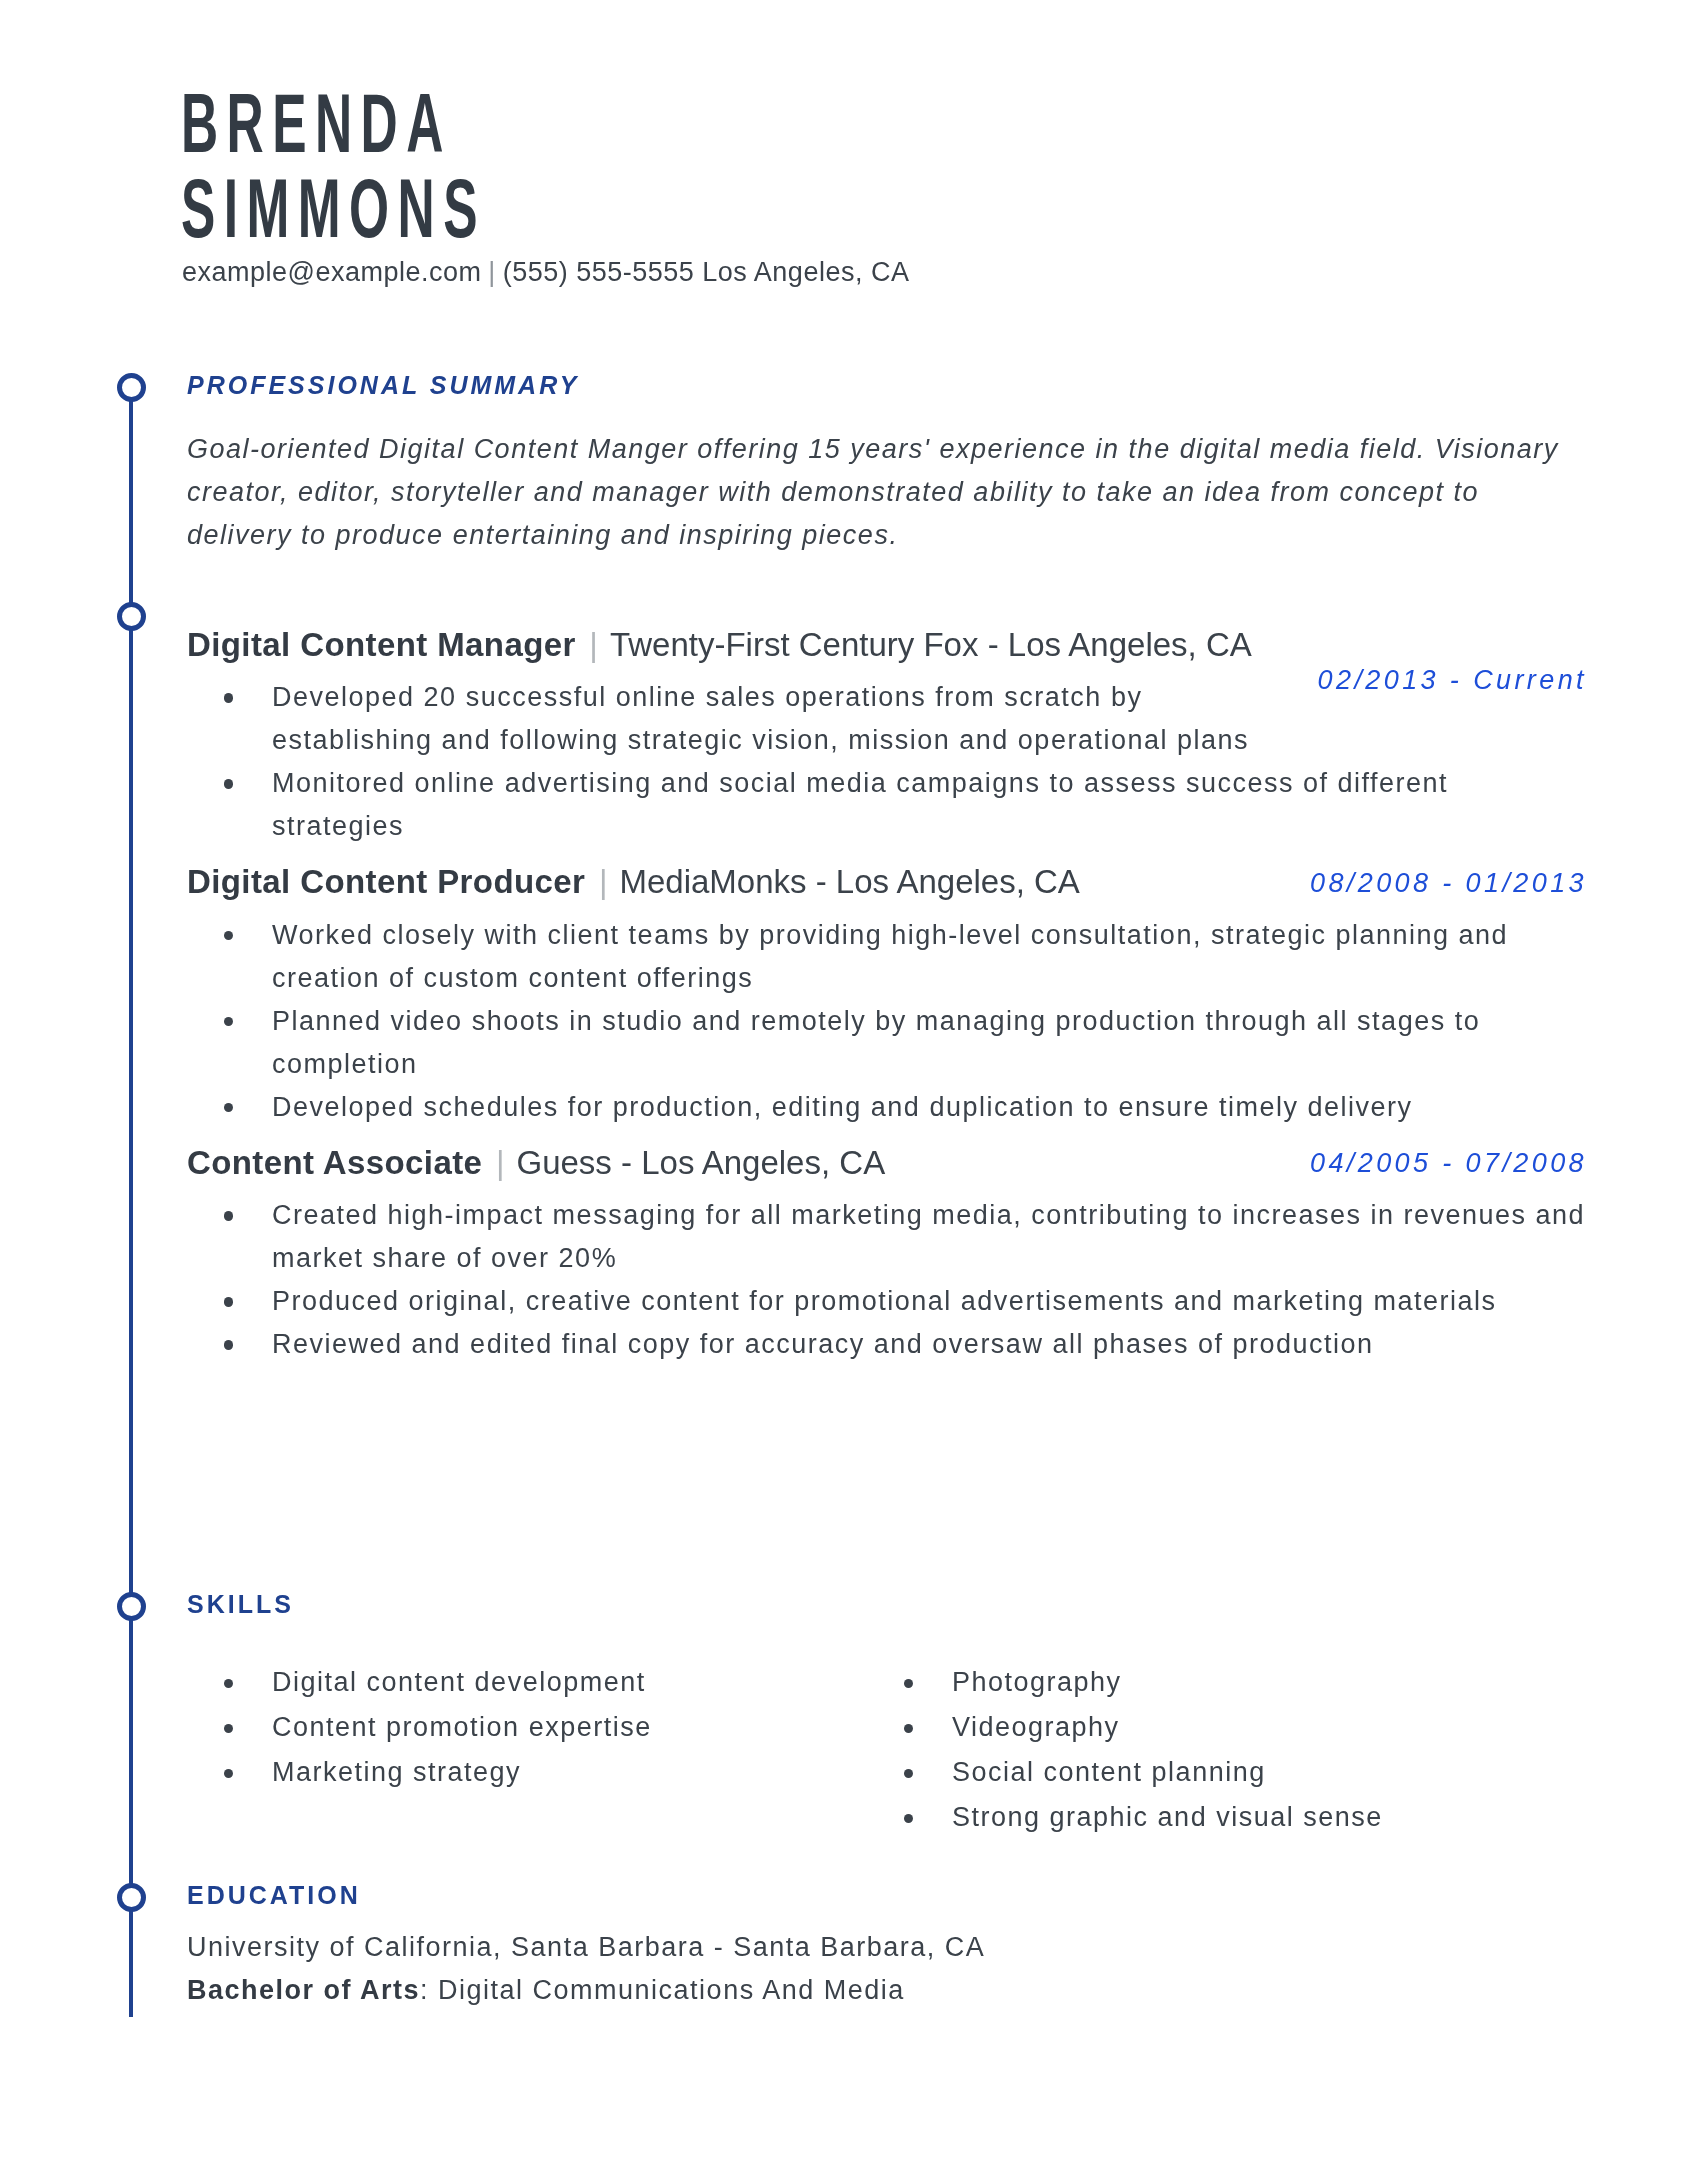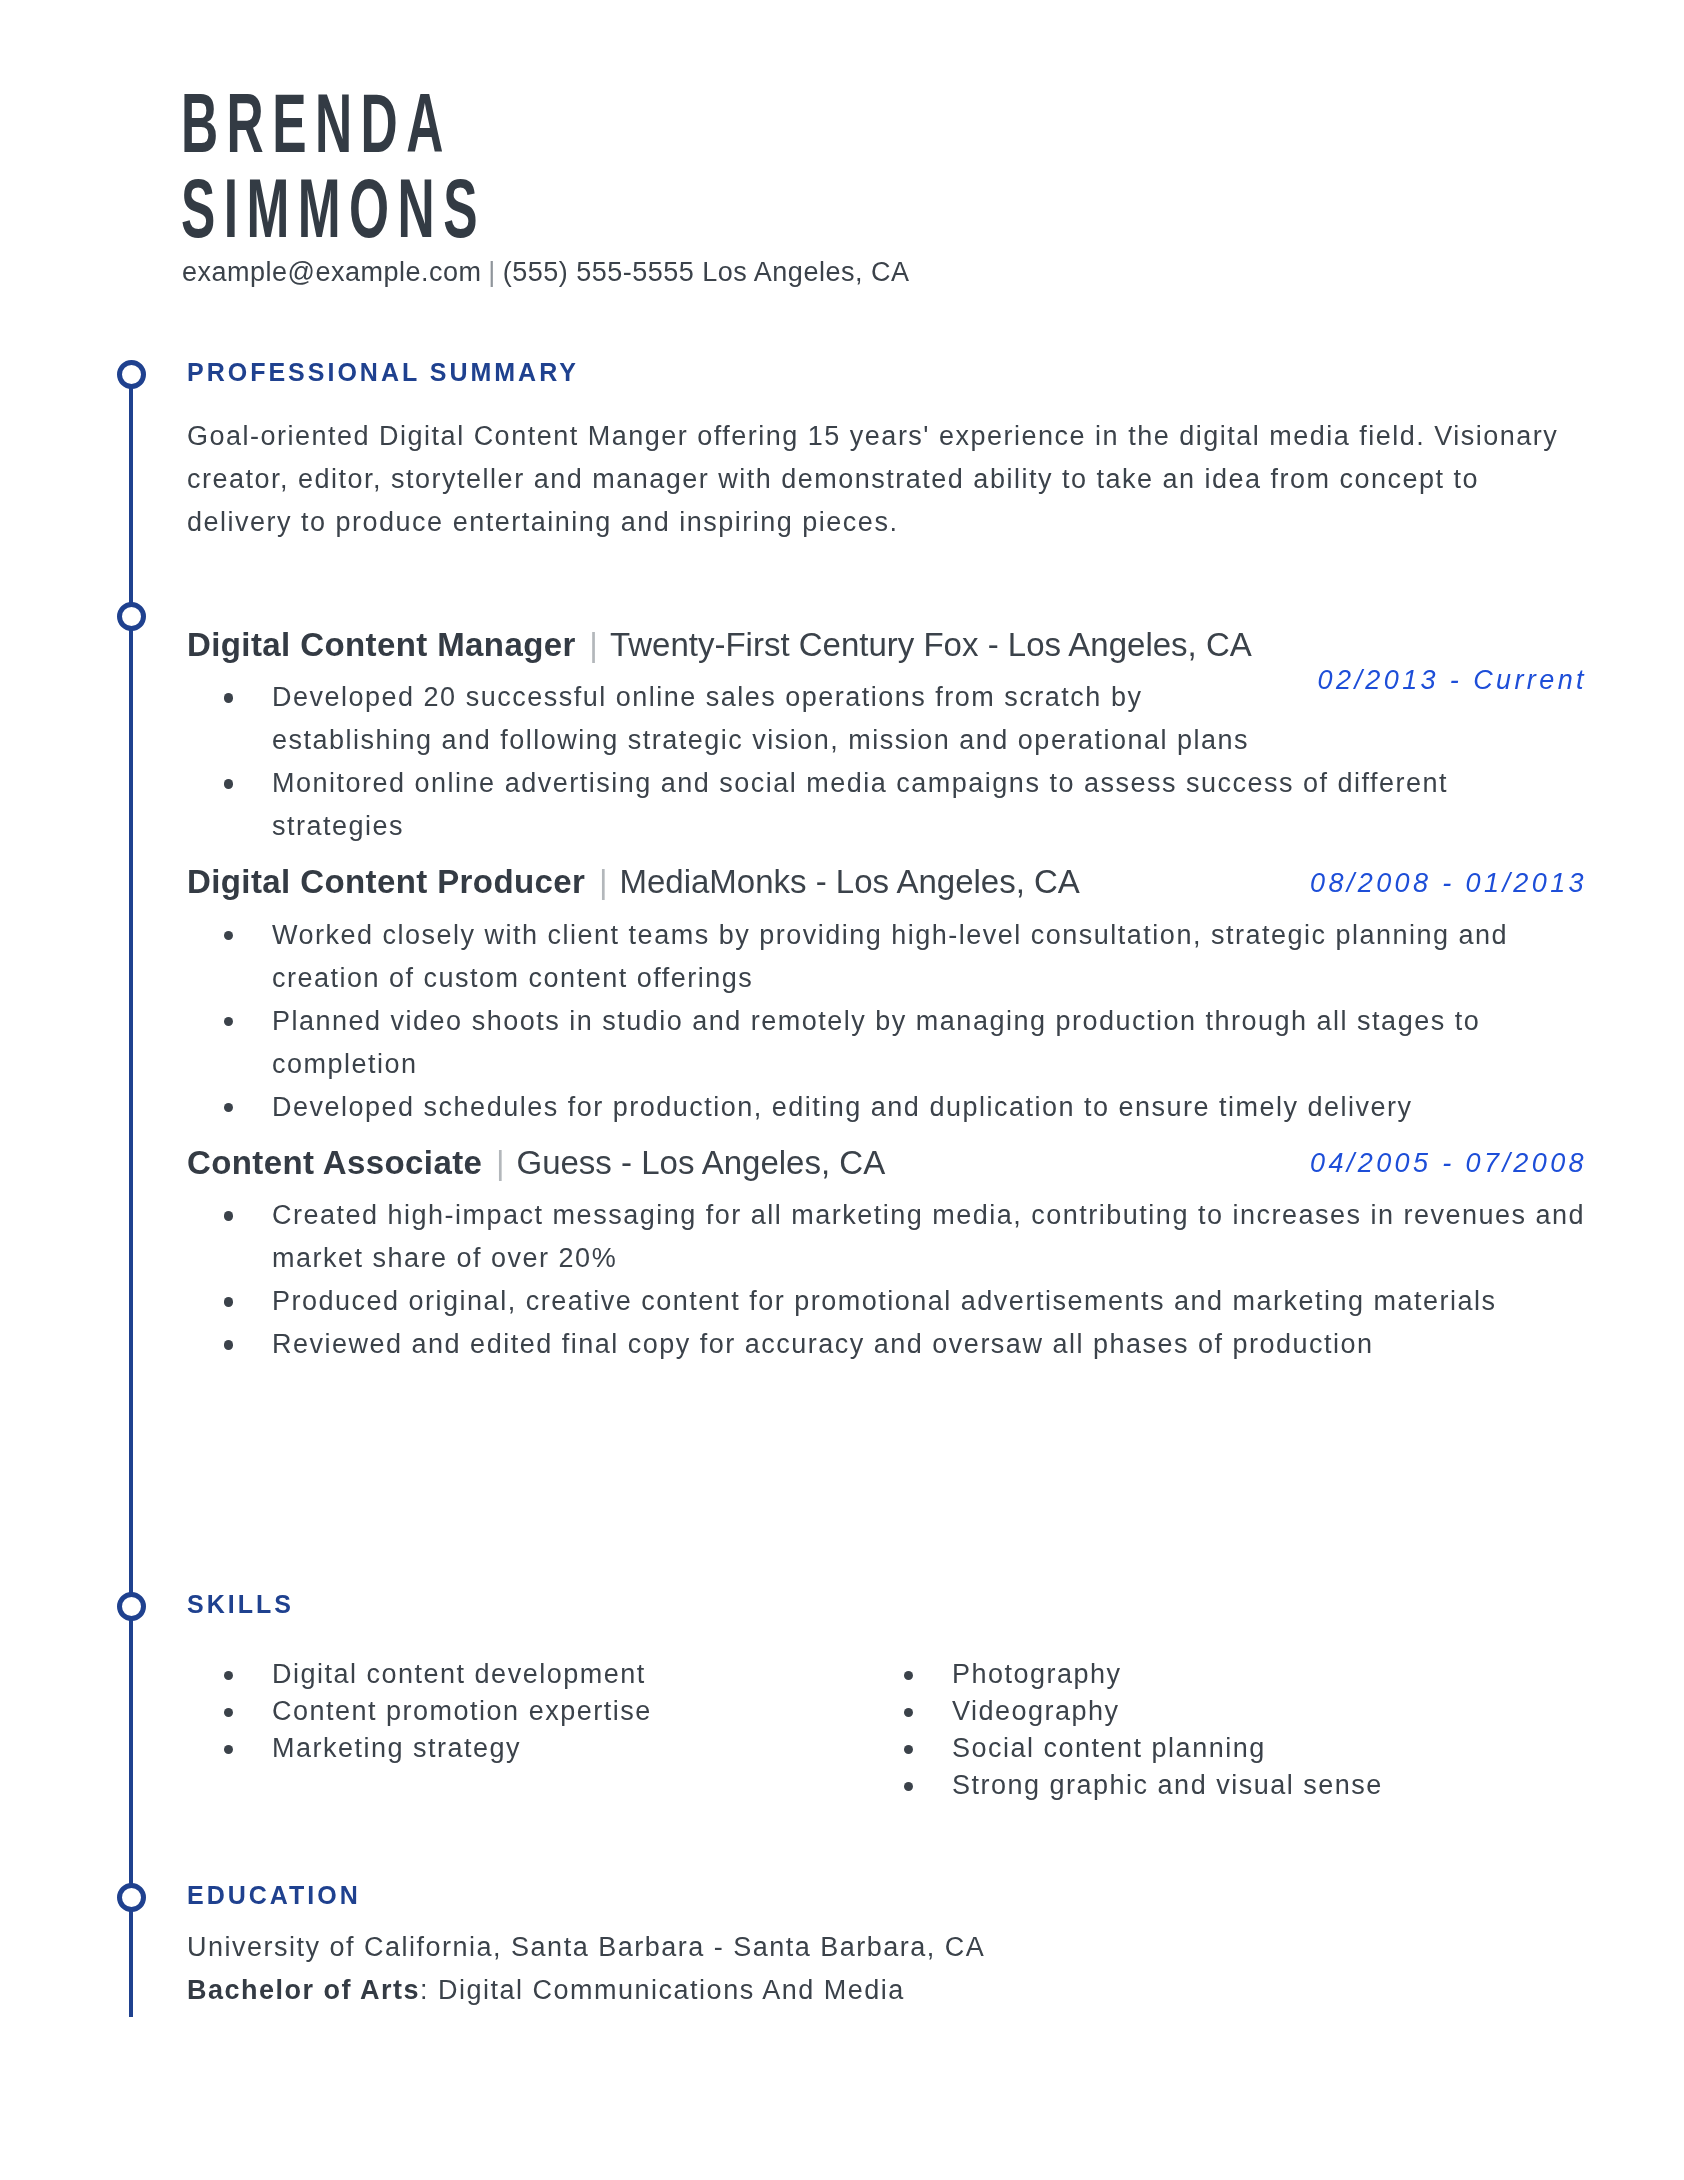--- a/index.html
+++ b/index.html
@@ -39,21 +39,21 @@
     background:#1f418f;
   }
   .tl-dot{
     position:absolute;left:-70px;top:0.9px;
     width:19px;height:19px;border-radius:50%;
     background:#ffffff;border:5.1px solid #1f418f;
   }
 
   
   .section{position:absolute;left:187px;width:1400px;}
-  .sec-summary{top:359px;}
+  .sec-summary{top:372px;font-style:italic;}
   .sec-work{top:601px;}
   .sec-skills{top:1591px;}
   .sec-edu{top:1882px;}
   .sec-heading{
     margin:0;font-size:25px;font-weight:bold;letter-spacing:3px;
     line-height:27px;color:#1f418f;
   }
   .sec-body{
     margin-top:29px;font-size:27px;letter-spacing:1.5px;line-height:43px;
     color:#3b424a;width:1380px;
@@ -83,21 +83,21 @@
     content:"";position:absolute;left:37px;top:17px;
     width:9.4px;height:9.4px;border-radius:50%;background:#3b424a;
   }
 
   
   .skills-cols{display:flex;margin-top:38px;}
   .skills-col{list-style:none;margin:0;padding:0;}
   .skills-col.left{width:680px;}
   .skills-col li{
     position:relative;padding-left:85px;
-    font-size:27px;letter-spacing:1.5px;line-height:37px;color:#3b424a;
+    font-size:27px;letter-spacing:1.5px;line-height:37px;color:#3b424a;margin-top:8px;
   }
   .skills-col li::before{
     content:"";position:absolute;left:37px;top:14.5px;
     width:9.4px;height:9.4px;border-radius:50%;background:#3b424a;
   }
 
   
   .edu-body{margin-top:17px;font-size:27px;letter-spacing:1.5px;line-height:43px;color:#3b424a;}
   .edu-degree{font-weight:bold;color:#343b44;}
 </style>

